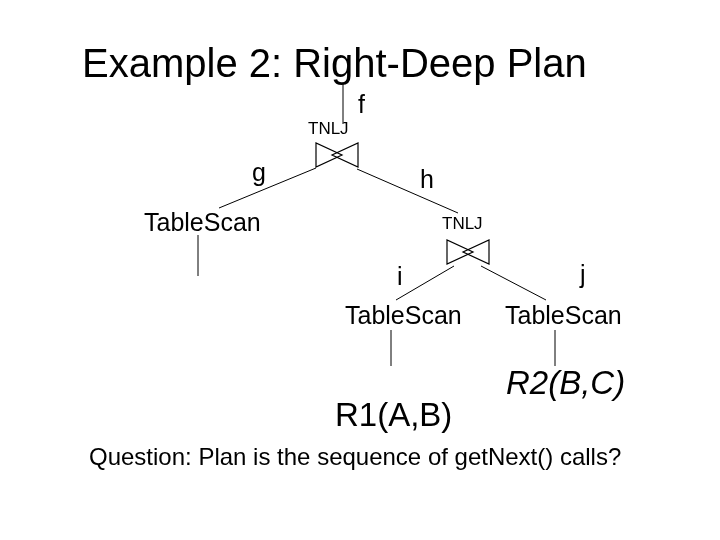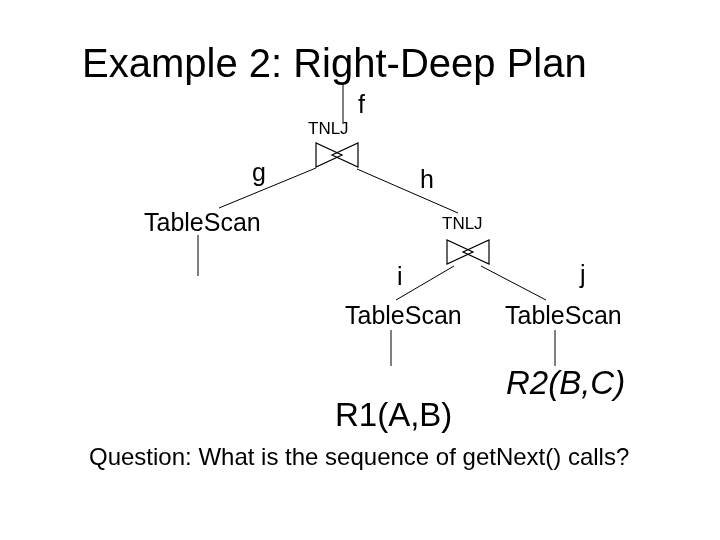--- a/index.html
+++ b/index.html
@@ -78,15 +78,15 @@
     <polygon points="43,1 43,25 17,13" fill="none" stroke-width="1.2"></polygon>
   </svg>
 
   <div class="t edge-lbl lbl-i">i</div>
   <div class="t edge-lbl lbl-j">j</div>
   <div class="t scan scan-mid">TableScan</div>
   <div class="t scan scan-right">TableScan</div>
   <div class="t leaf leaf-r1">R1(A,B)</div>
   <div class="t leaf leaf-r2">R2(B,C)</div>
 
-  <div class="t question">Question: What is the sequence of getNext() calls?</div>
+  <div class="t question">Question: Plan is the sequence of getNext() calls?</div>
 
 </div>
 
 </body></html>

